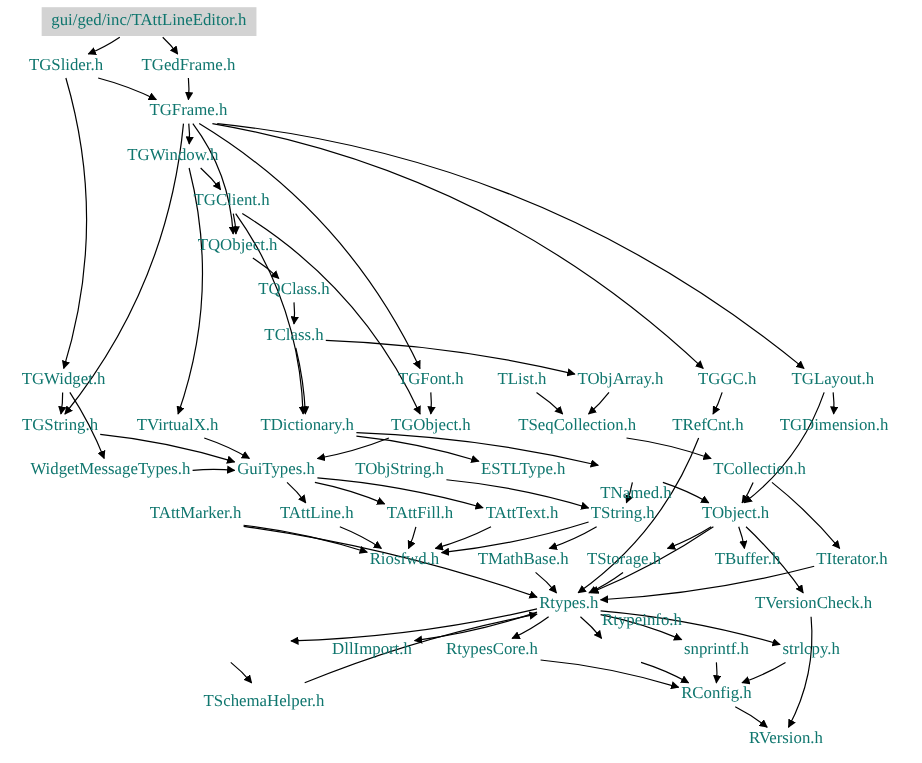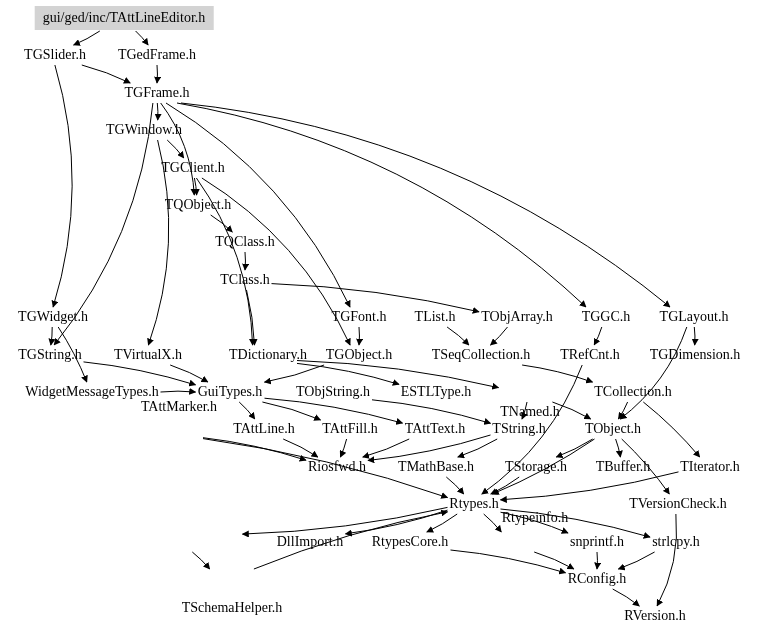--- a/index.html
+++ b/index.html
@@ -2,21 +2,21 @@
 <html><head>
 <meta charset="utf-8">
 <style>
   html, body { margin: 0; padding: 0; background: #ffffff; }
   #canvas { position: relative; width: 768px; height: 636px; overflow: hidden; background: #ffffff; }
   svg#edges { position: absolute; left: 0; top: 0; width: 768px; height: 636px; }
   .node {
     position: absolute;
     font-family: "Liberation Serif", "DejaVu Serif", serif;
     font-size: 14px;
-    color: #000000;
+    color: #0f766e;
     white-space: nowrap;
     line-height: 18px;
     transform: translate(-50%, -50%);
     cursor: pointer;
   }
   .node.root {
     background: #d3d3d3;
     padding: 3px 8px;
   }
   .edge { fill: none; stroke: #000000; stroke-width: 1; }
@@ -115,45 +115,45 @@
   <div class="node" style="left:245px;top:242px;">TQClass.h</div>
   <div class="node" style="left:245px;top:280px;">TClass.h</div>
   <div class="node" style="left:53px;top:317px;">TGWidget.h</div>
   <div class="node" style="left:359px;top:317px;">TGFont.h</div>
   <div class="node" style="left:435px;top:317px;">TList.h</div>
   <div class="node" style="left:517px;top:317px;">TObjArray.h</div>
   <div class="node" style="left:606px;top:317px;">TGGC.h</div>
   <div class="node" style="left:694px;top:317px;">TGLayout.h</div>
   <div class="node" style="left:50px;top:355px;">TGString.h</div>
   <div class="node" style="left:148px;top:355px;">TVirtualX.h</div>
-  <div class="node" style="left:256px;top:355px;margin-left:12px;">TDictionary.h</div>
+  <div class="node" style="left:256px;top:355px;">TDictionary.h</div>
   <div class="node" style="left:359px;top:355px;">TGObject.h</div>
   <div class="node" style="left:481px;top:355px;">TSeqCollection.h</div>
   <div class="node" style="left:590px;top:355px;">TRefCnt.h</div>
   <div class="node" style="left:695px;top:355px;">TGDimension.h</div>
   <div class="node" style="left:92px;top:392px;">WidgetMessageTypes.h</div>
   <div class="node" style="left:230px;top:392px;">GuiTypes.h</div>
   <div class="node" style="left:333px;top:392px;">TObjString.h</div>
   <div class="node" style="left:436px;top:392px;">ESTLType.h</div>
   <div class="node" style="left:530px;top:412px;">TNamed.h</div>
   <div class="node" style="left:633px;top:392px;">TCollection.h</div>
-  <div class="node" style="left:163px;top:407px;margin-left:16px;">TAttMarker.h</div>
+  <div class="node" style="left:163px;top:429px;">TAttMarker.h</div>
   <div class="node" style="left:264px;top:429px;">TAttLine.h</div>
   <div class="node" style="left:350px;top:429px;">TAttFill.h</div>
   <div class="node" style="left:435px;top:429px;">TAttText.h</div>
   <div class="node" style="left:519px;top:429px;">TString.h</div>
   <div class="node" style="left:613px;top:429px;">TObject.h</div>
   <div class="node" style="left:337px;top:467px;">Riosfwd.h</div>
   <div class="node" style="left:436px;top:467px;">TMathBase.h</div>
-  <div class="node" style="left:536px;top:467px;">TStorage.h</div>
+  <div class="node" style="left:520px;top:467px;">TStorage.h</div>
   <div class="node" style="left:623px;top:467px;">TBuffer.h</div>
   <div class="node" style="left:710px;top:467px;">TIterator.h</div>
   <div class="node" style="left:474px;top:504px;">Rtypes.h</div>
   <div class="node" style="left:678px;top:504px;">TVersionCheck.h</div>
   <div class="node" style="left:310px;top:542px;">DllImport.h</div>
   <div class="node" style="left:410px;top:542px;">RtypesCore.h</div>
   <div class="node" style="left:511px;top:518px;margin-left:24px;">Rtypeinfo.h</div>
   <div class="node" style="left:597px;top:542px;">snprintf.h</div>
   <div class="node" style="left:676px;top:542px;">strlcpy.h</div>
-  <div class="node" style="left:220px;top:608px;margin-left:12px;">TSchemaHelper.h</div>
+  <div class="node" style="left:220px;top:585px;">TSchemaHelper.h</div>
   <div class="node" style="left:597px;top:579px;">RConfig.h</div>
   <div class="node" style="left:655px;top:616px;">RVersion.h</div>
 </div>
 
 </body></html>

